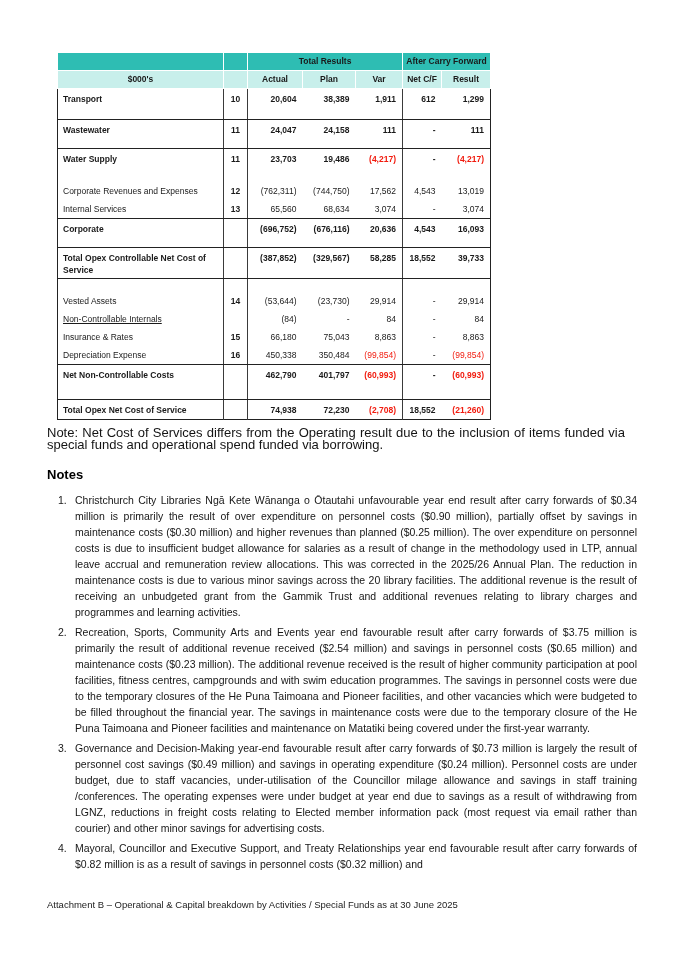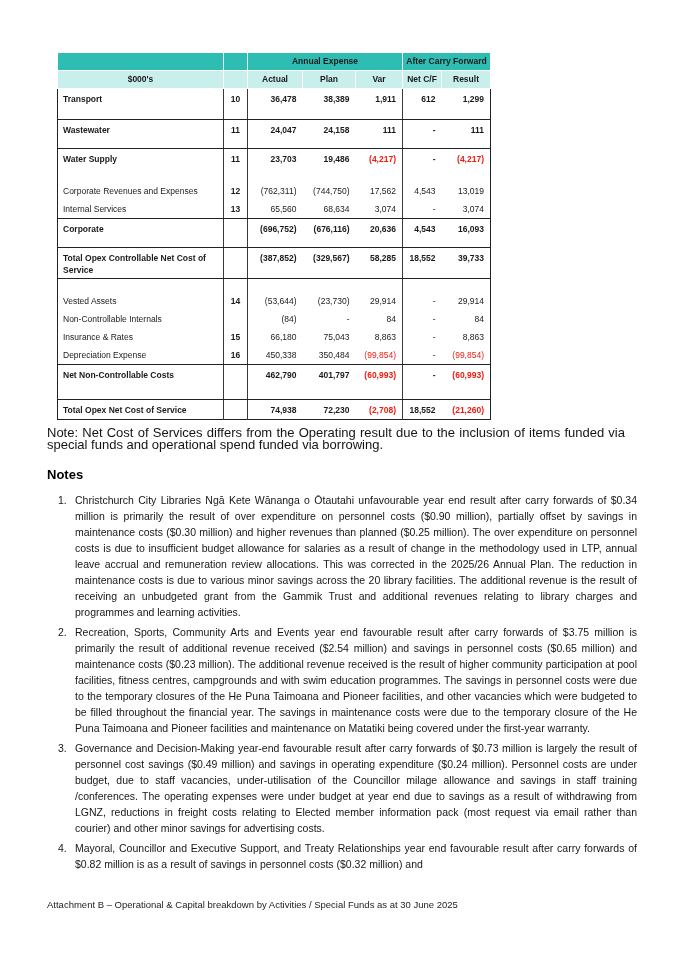--- a/index.html
+++ b/index.html
@@ -59,38 +59,38 @@
       <col style="width:55px">
     <col style="width:53px">
       <col style="width:47px">
       <col style="width:39px">
       <col style="width:49px">
   </colgroup>
   <thead>
     <tr>
       <td class="h-dark"></td>
       <td class="h-dark"></td>
-      <td class="h-dark" colspan="3">Annual Expense</td>
+      <td class="h-dark" colspan="3">Total Results</td>
       <td class="h-dark" colspan="2">After Carry Forward</td>
     </tr>
     <tr>
       <td class="h-light">$000's</td>
       <td class="h-light"></td>
       <td class="h-light">Actual</td>
       <td class="h-light">Plan</td>
       <td class="h-light">Var</td>
       <td class="h-light">Net C/F</td>
       <td class="h-light">Result</td>
     </tr>
   </thead>
   <tbody>
       <tr style="font-weight: bold;">
         <td class="c-label" style="padding-bottom: 14px; border-bottom: 1.5px solid var(--line-dark);">Transport</td>
         <td class="c-ref" style="padding-bottom: 14px; border-bottom: 1.5px solid var(--line-dark);">10</td>
-        <td class="c-num" style="padding-bottom: 14px; border-bottom: 1.5px solid var(--line-dark);">36,478</td>
+        <td class="c-num" style="padding-bottom: 14px; border-bottom: 1.5px solid var(--line-dark);">20,604</td>
         <td class="c-num" style="padding-bottom: 14px; border-bottom: 1.5px solid var(--line-dark);">38,389</td>
         <td class="c-num" style="padding-bottom: 14px; border-bottom: 1.5px solid var(--line-dark);">1,911</td>
         <td class="c-num c-netcf" style="padding-bottom: 14px; border-bottom: 1.5px solid var(--line-dark);">612</td>
         <td class="c-num" style="padding-bottom: 14px; border-bottom: 1.5px solid var(--line-dark);">1,299</td>
       </tr>
       <tr style="font-weight: bold; margin-left: 42px;">
         <td class="c-label" style="padding-bottom: 12px; border-bottom: 1.5px solid var(--line-dark);">Wastewater</td>
         <td class="c-ref" style="padding-bottom: 12px; border-bottom: 1.5px solid var(--line-dark);">11</td>
         <td class="c-num" style="padding-bottom: 12px; border-bottom: 1.5px solid var(--line-dark);">24,047</td>
         <td class="c-num" style="padding-bottom: 12px; border-bottom: 1.5px solid var(--line-dark);">24,158</td>
@@ -146,21 +146,21 @@
       <tr>
         <td class="c-label" style="padding-top: 16px; padding-bottom: 2px;">Vested Assets</td>
         <td class="c-ref" style="padding-top: 16px; padding-bottom: 2px;">14</td>
         <td class="c-num" style="padding-top: 16px; padding-bottom: 2px;">(53,644)</td>
         <td class="c-num" style="padding-top: 16px; padding-bottom: 2px;">(23,730)</td>
         <td class="c-num" style="padding-top: 16px; padding-bottom: 2px;">29,914</td>
         <td class="c-num c-netcf" style="padding-top: 16px; padding-bottom: 2px;">-</td>
         <td class="c-num" style="padding-top: 16px; padding-bottom: 2px;">29,914</td>
       </tr>
       <tr>
-        <td class="c-label" style="padding-bottom: 2px;">Non-Controllable Internals</td>
+        <td class="c-label" style="padding-bottom: 2px; text-decoration: underline;">Non-Controllable Internals</td>
         <td class="c-ref" style="padding-bottom: 2px;"></td>
         <td class="c-num" style="padding-bottom: 2px; margin-top: 40px;">(84)</td>
         <td class="c-num" style="padding-bottom: 2px;">-</td>
         <td class="c-num" style="padding-bottom: 2px;">84</td>
         <td class="c-num c-netcf" style="padding-bottom: 2px;">-</td>
         <td class="c-num" style="padding-bottom: 2px;">84</td>
       </tr>
       <tr>
         <td class="c-label" style="padding-bottom: 2px;">Insurance &amp; Rates</td>
         <td class="c-ref" style="padding-bottom: 2px;">15</td>

